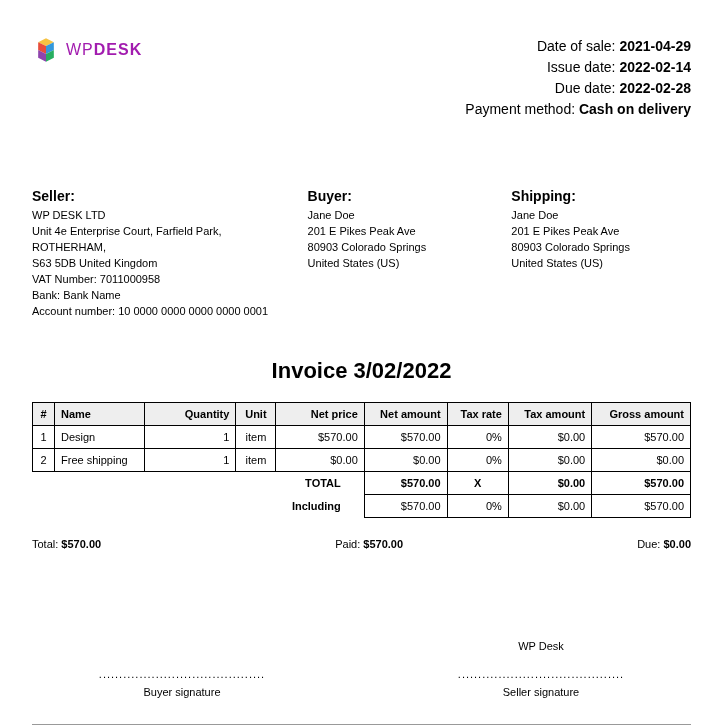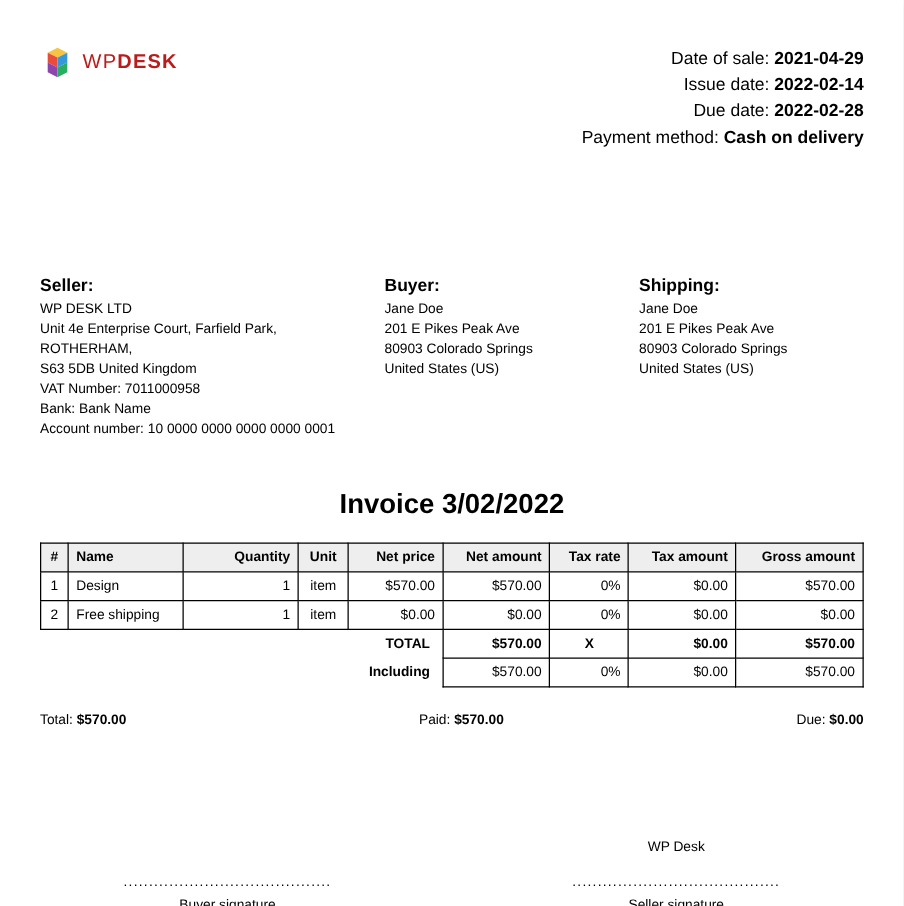--- a/index.html
+++ b/index.html
@@ -14,39 +14,39 @@
   .page {
     background: #fff;
     width: 723px;
     min-height: 725px;
     padding: 36px 32px 20px 32px;
     position: relative;
     box-shadow: 0 2px 6px rgba(0,0,0,0.15);
   }
   .header-row { display: flex; justify-content: space-between; align-items: flex-start; }
   .logo { display: flex; align-items: center; gap: 6px; }
-  .logo-text { font-size: 16px; font-weight: 300; letter-spacing: 1px; color: #b91c1c; }
+  .logo-text { font-size: 16px; font-weight: 300; letter-spacing: 1px; color: #a21caf; }
   .logo-text b { font-weight: 700; }
   .meta { text-align: right; font-size: 14px; line-height: 1.5; }
   .meta .val { font-weight: 700; }
-  .parties { display: flex; margin-top: 100px; gap: 24px; }
+  .parties { display: flex; margin-top: 68px; gap: 24px; }
   .seller { flex: 1.4; }
   .buyer, .shipping { flex: 1; }
   .party h3 { font-size: 14px; font-weight: 700; margin-bottom: 4px; }
   .party div { font-size: 11px; line-height: 1.45; }
   h1.invoice-title { text-align: center; font-size: 22px; font-weight: 700; margin-top: 38px; margin-bottom: 18px; }
   table.items { width: 100%; border-collapse: collapse; font-size: 11px; }
   table.items th, table.items td { border: 1px solid #000; padding: 5px 6px; text-align: right; }
   table.items th { background: #eee; font-weight: 700; }
   table.items th.num, table.items td.num { text-align: center; width: 22px; }
   table.items th.name, table.items td.name { text-align: left; }
   table.items th.qty, table.items td.qty { text-align: right; width: 56px; padding-left: 40px; }
   table.items th.unit, table.items td.unit { text-align: center; width: 40px; }
   table.items td.noborder { border: none; }
-  table.items td.label-cell { border: none; text-align: right; font-weight: 700; padding-right: 10px; }
+  table.items td.label-cell { border: none; text-align: right; font-weight: 700; padding-right: 23px; }
   table.items td.label-cell.norm { font-weight: 700; }
   table.items tr.total-row td.val { font-weight: 700; }
   .summary-row { display: flex; justify-content: space-between; margin-top: 20px; font-size: 11px; }
   .summary-row .seg b { font-weight: 700; }
   .signatures { display: flex; justify-content: space-between; margin-top: 90px; padding: 0 60px; }
   .sig { text-align: center; font-size: 11px; width: 180px; }
   .sig .above-line { min-height: 14px; margin-bottom: 14px; }
   .sig .dots { letter-spacing: 1px; white-space: nowrap; overflow: hidden; border: none; }
   .sig .label { margin-top: 6px; }
   hr.footer-rule { margin-top: 26px; border: none; border-top: 1px solid #999; }

